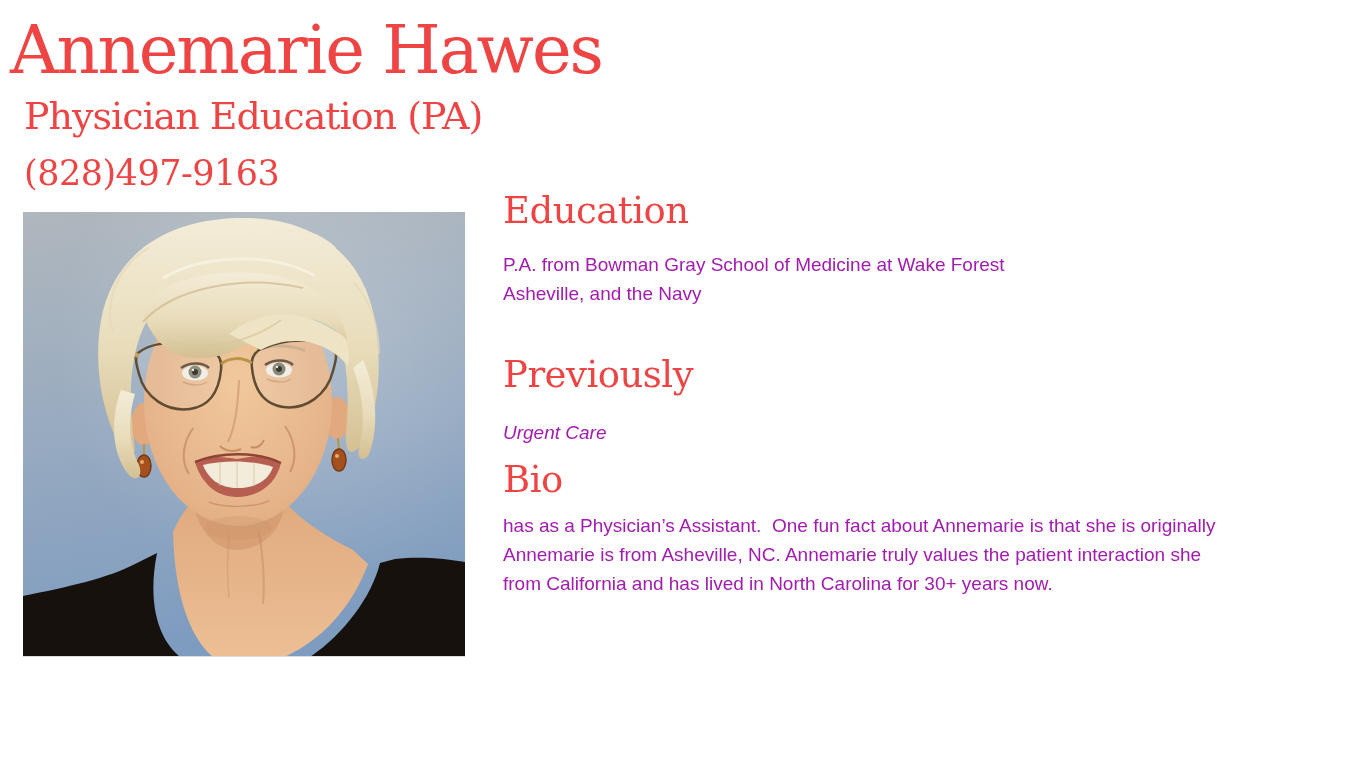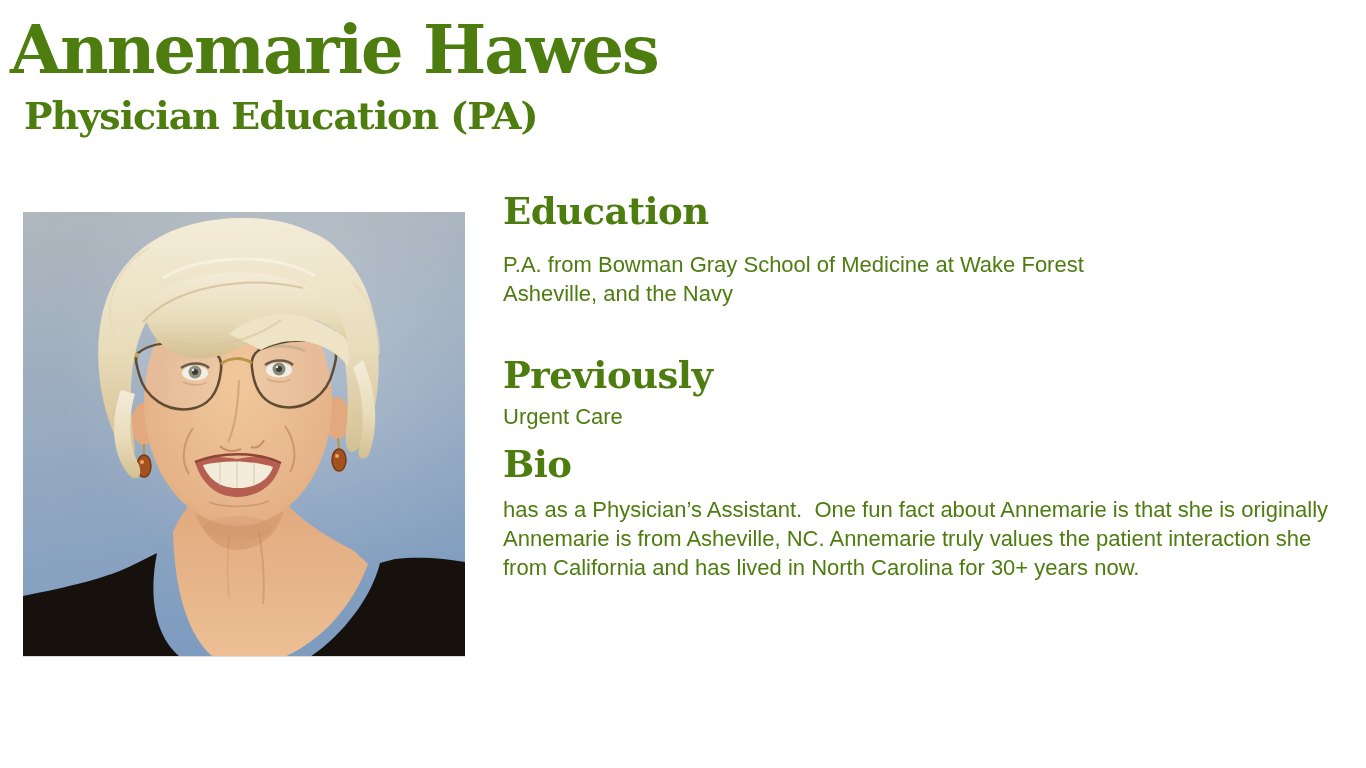--- a/index.html
+++ b/index.html
@@ -4,57 +4,58 @@
 <style>
   html, body { margin: 0; padding: 0; }
   body {
     width: 1366px; height: 768px;
     background: #ffffff;
     font-family: "Liberation Sans", sans-serif;
     color: #1e1e1e;
     position: relative;
     overflow: hidden;
   }
-  .serif { font-family: "DejaVu Serif", "Liberation Serif", serif; font-weight: 700; color: #4d7c0f; }
+  .serif { font-family: "DejaVu Serif", "Liberation Serif", serif; font-weight: 400; color: #ef4444; }
 
   
   .header { padding-top: 14px; }
   .name  { font-size: 67px; line-height: 72px; margin: 0 0 0 10px; letter-spacing: -2px; }
   .role  { font-size: 38px; line-height: 46px; margin: 7px 0 0 24px; letter-spacing: -1px; }
   .phone { font-size: 35px; line-height: 42px; margin: 13px 0 0 24px; letter-spacing: -0.5px; }
 
   
   .photo {
     position: absolute; left: 23px; top: 212px;
     width: 442px; height: 444px; margin: 0;
     border-bottom: 1px solid #d9d9d9;
   }
   .photo svg { display: block; width: 442px; height: 444px; }
 
   
   .details { position: absolute; left: 503px; top: 188px; width: 820px; }
   .section h2 { font-size: 37px; line-height: 46px; margin: 0; letter-spacing: -0.5px; }
   .section .line {
-    font-size: 22px; line-height: 29px; margin: 0;
-    color: #4d7c0f; white-space: pre;
+    font-size: 19px; line-height: 29px; margin: 0;
+    color: #a21caf; white-space: pre;
   }
   #section-education .body    { margin-top: 16px; }
   #section-specialties        { margin-top: 44px; }
-  #section-specialties .body  { margin-top: 4px; }
+  #section-specialties .body  { margin-top: 20px; font-style: italic; }
   #section-bio                { margin-top: 10px; }
   #section-bio .body          { margin-top: 8px; }
 </style>
 </head>
 <body>
 
 <div class="page">
 
   <header class="header">
     <h1 class="serif name">Annemarie Hawes</h1>
     <div class="serif role">Physician Education (PA)</div>
+    <div class="serif phone">(828)497-9163</div>
   </header>
 
   <figure class="photo" role="img" aria-label="Head-and-shoulders portrait of a smiling older woman with platinum blonde hair, thin cat-eye glasses and amber drop earrings, wearing a black scoop-neck top against a blue-gray studio background">
     <svg viewBox="0 0 442 444" xmlns="http://www.w3.org/2000/svg">
       <defs>
         <linearGradient id="bg" x1="0" y1="0" x2="0.15" y2="1">
           <stop offset="0" stop-color="#b0b7bd"></stop>
           <stop offset="0.55" stop-color="#95a9c0"></stop>
           <stop offset="1" stop-color="#7e9cc0"></stop>
         </linearGradient>

